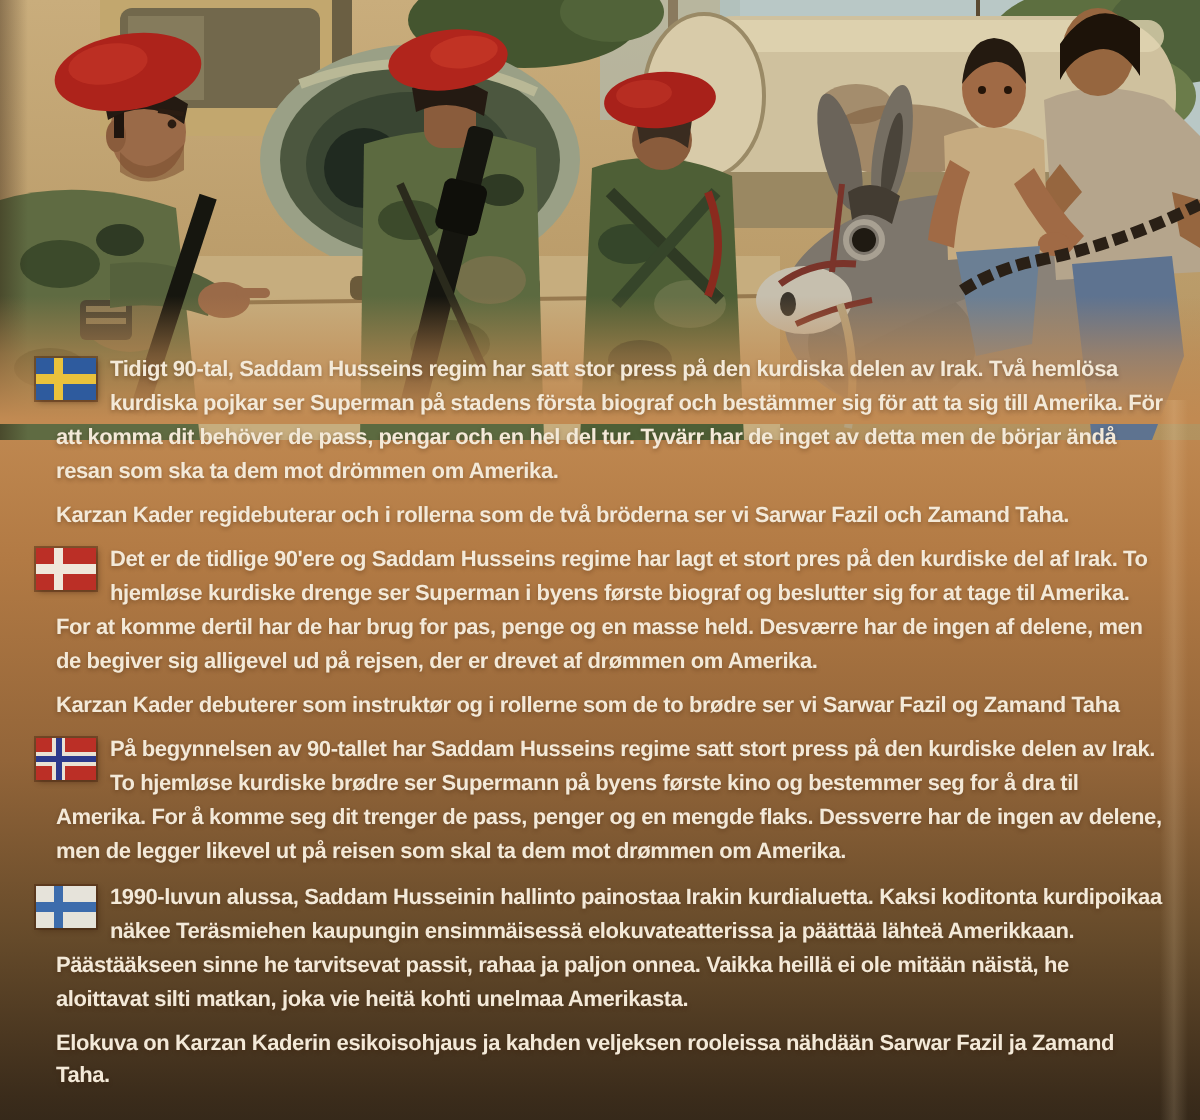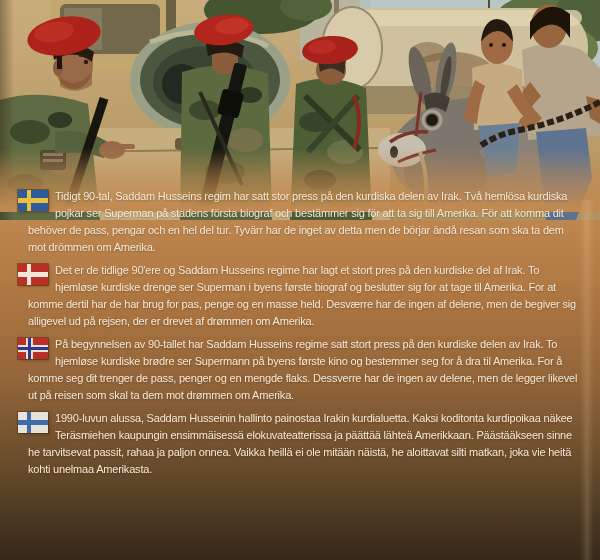--- a/index.html
+++ b/index.html
@@ -22,23 +22,24 @@
     position:absolute;top:0;left:0;width:14px;height:220px;
     background:linear-gradient(90deg,rgba(40,22,10,.38),rgba(40,22,10,0));
   }
   .right-streak{
     position:absolute;top:200px;right:6px;width:14px;height:360px;
     background:linear-gradient(90deg,rgba(255,230,190,0) 0%,rgba(255,230,190,.16) 50%,rgba(255,230,190,0) 100%);
     pointer-events:none;
   }
   
   .text-area{
-    position:absolute;top:188px;left:0;width:600px;box-sizing:border-box;
+    position:absolute;top:177px;left:0;width:600px;box-sizing:border-box;
     padding:0 18px 0 28px;
     color:#f3e9d8;
+    font-weight:bold;
   }
   .lang-section{margin:0 0 6px 0;}
   .synopsis{
     margin:0;font-size:11px;line-height:17px;letter-spacing:-.2px;
     text-shadow:0 1px 2px rgba(60,30,10,.35);
   }
   .credit{
     margin:5px 0 0 0;font-size:11px;line-height:16px;letter-spacing:-.2px;
     text-shadow:0 1px 2px rgba(60,30,10,.35);
   }
@@ -237,28 +238,31 @@
     <div class="edge-vignette"></div>
     <div class="photo-fade"></div>
   </div>
 
   <div class="right-streak"></div>
 
   <div class="text-area">
 
     <section class="lang-section">
       <p class="synopsis"><span class="flag flag-se"></span><span>Tidigt 90-tal, Saddam Husseins regim har satt stor press på den kurdiska delen av Irak. Två hemlösa kurdiska pojkar ser Superman på stadens första biograf och bestämmer sig för att ta sig till Amerika. För att komma dit behöver de pass, pengar och en hel del tur. Tyvärr har de inget av detta men de börjar ändå resan som ska ta dem mot drömmen om Amerika.</span></p>
+      <p class="credit">Karzan Kader regidebuterar och i rollerna som de två bröderna ser vi Sarwar Fazil och Zamand Taha.</p>
     </section>
 
     <section class="lang-section">
       <p class="synopsis"><span class="flag flag-dk"></span><span>Det er de tidlige 90'ere og Saddam Husseins regime har lagt et stort pres på den kurdiske del af Irak. To hjemløse kurdiske drenge ser Superman i byens første biograf og beslutter sig for at tage til Amerika. For at komme dertil har de har brug for pas, penge og en masse held. Desværre har de ingen af delene, men de begiver sig alligevel ud på rejsen, der er drevet af drømmen om Amerika.</span></p>
+      <p class="credit">Karzan Kader debuterer som instruktør og i rollerne som de to brødre ser vi Sarwar Fazil og Zamand Taha</p>
     </section>
 
     <section class="lang-section">
       <p class="synopsis"><span class="flag flag-no"></span><span>På begynnelsen av 90-tallet har Saddam Husseins regime satt stort press på den kurdiske delen av Irak. To hjemløse kurdiske brødre ser Supermann på byens første kino og bestemmer seg for å dra til Amerika. For å komme seg dit trenger de pass, penger og en mengde flaks. Dessverre har de ingen av delene, men de legger likevel ut på reisen som skal ta dem mot drømmen om Amerika.</span></p>
     </section>
 
     <section class="lang-section">
       <p class="synopsis"><span class="flag flag-fi"></span><span>1990-luvun alussa, Saddam Husseinin hallinto painostaa Irakin kurdialuetta. Kaksi koditonta kurdipoikaa näkee Teräsmiehen kaupungin ensimmäisessä elokuvateatterissa ja päättää lähteä Amerikkaan. Päästääkseen sinne he tarvitsevat passit, rahaa ja paljon onnea. Vaikka heillä ei ole mitään näistä, he aloittavat silti matkan, joka vie heitä kohti unelmaa Amerikasta.</span></p>
+      <p class="credit">Elokuva on Karzan Kaderin esikoisohjaus ja kahden veljeksen rooleissa nähdään Sarwar Fazil ja Zamand Taha.</p>
     </section>
 
   </div>
 </div>
 
 </body></html>

